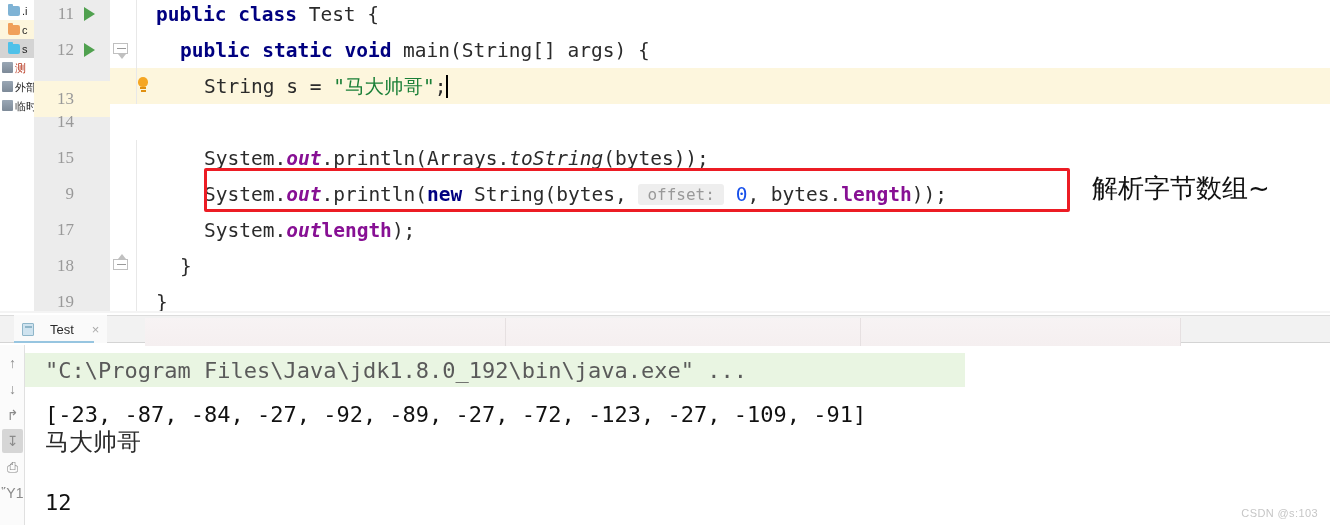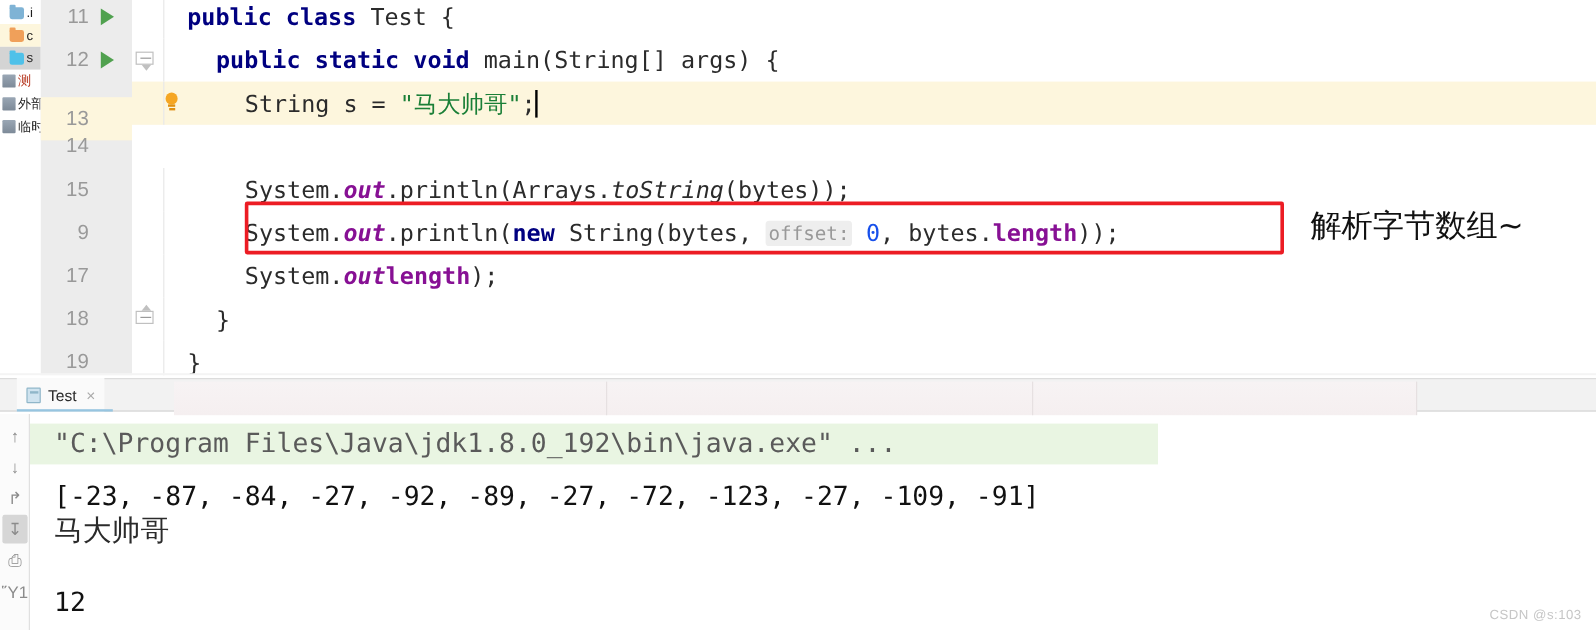--- a/index.html
+++ b/index.html
@@ -52,21 +52,21 @@
     position: absolute; left: 34px; top: 0; width: 76px; height: 313px;
     background: #ececec;
   }
   .gutter-line {
     position: absolute; left: 0; width: 76px; height: 36px;
     display: flex; align-items: center;
   }
   .gutter-line.hl { background: #fdf6dd; }
   .ln-no {
     width: 46px; text-align: right; padding-right: 6px;
-    font-family: Liberation Sans, sans-serif;
+    font-family: Liberation Serif, serif;
     font-size: 17px; color: #999999; letter-spacing: 0px;
   }
   .run-arrow {
     width: 0; height: 0; margin-left: 4px;
     border-left: 11px solid #50a14f;
     border-top: 7px solid transparent; border-bottom: 7px solid transparent;
   }
 
   
   .foldstrip {
@@ -121,21 +121,21 @@
     position:absolute; left:0; top:0; width:1px; height:36px; background:#e8e8e8;
   }
   .kw { color: #000080; font-weight: bold; }
   .str { color: #1a7f37; }
   .fld { color: #871094; font-weight: bold; }
   .stat { color: #871094; font-style: italic; font-weight: bold; }
   .statit { color: #2b2b2b; font-style: italic; }
   .plain { color: #2b2b2b; }
   .param-hint {
     background: #eeeeee; color: #999999; font-size: 16px;
-    border-radius: 3px; padding: 1px 2px; font-family: "DejaVu Sans Mono", monospace; text-align: center;
+    border-radius: 3px; padding: 1px 9px; font-family: "DejaVu Sans Mono", monospace; text-align: center;
   }
   .num { color: #1750eb; }
   .caret {
     display:inline-block; width: 1.5px; height: 23px; background:#000;
     vertical-align: middle; margin-left: 0px;
   }
 
   
   .red-box {
     position: absolute; left: 204px; top: 168px; width: 866px; height: 44px;
@@ -159,21 +159,21 @@
   }
   .tabbar-shade {
     position:absolute; left:145px; top:2px; width:1035px; height:28px;
     background: linear-gradient(#f7f3f4, #f5eff0);
   }
   .tabbar-divider {
     position:absolute; top:2px; width:1px; height:28px; background:#e6e0e1;
   }
   .tab {
     position: absolute; left: 14px; top: 2px; height: 28px;
-    display: flex; align-items: center; gap: 6px; padding: 0 8px;
+    display: flex; align-items: center; gap: 16px; padding: 0 8px;
     background: #fafafa;
   }
   .tab-underline {
     position:absolute; left: 14px; top: 28px; width: 80px; height: 2px; background:#97c5e0;
   }
   .tab-icon {
     width: 12px; height: 13px; background: #cfe3ef; border: 1px solid #8fb6c9;
     border-radius: 1px; position: relative;
   }
   .tab-icon::after{

